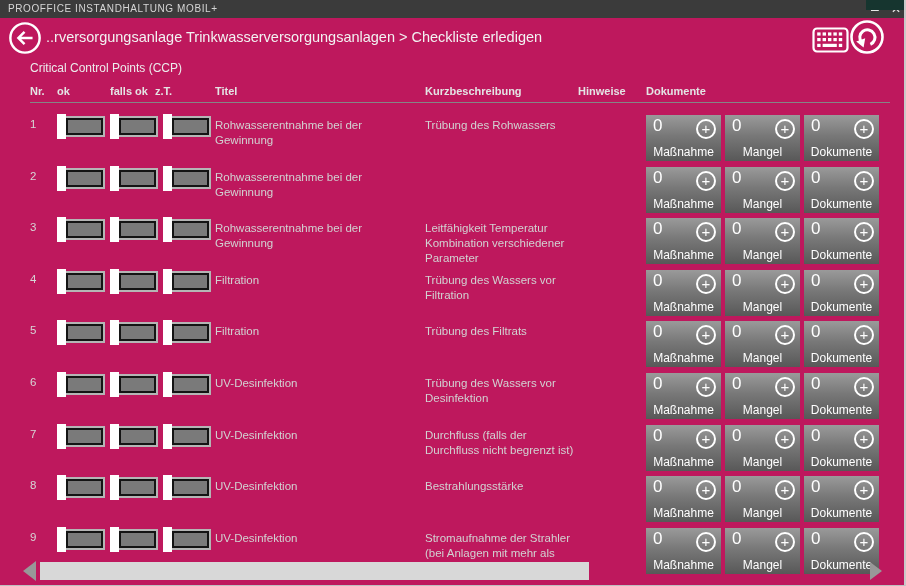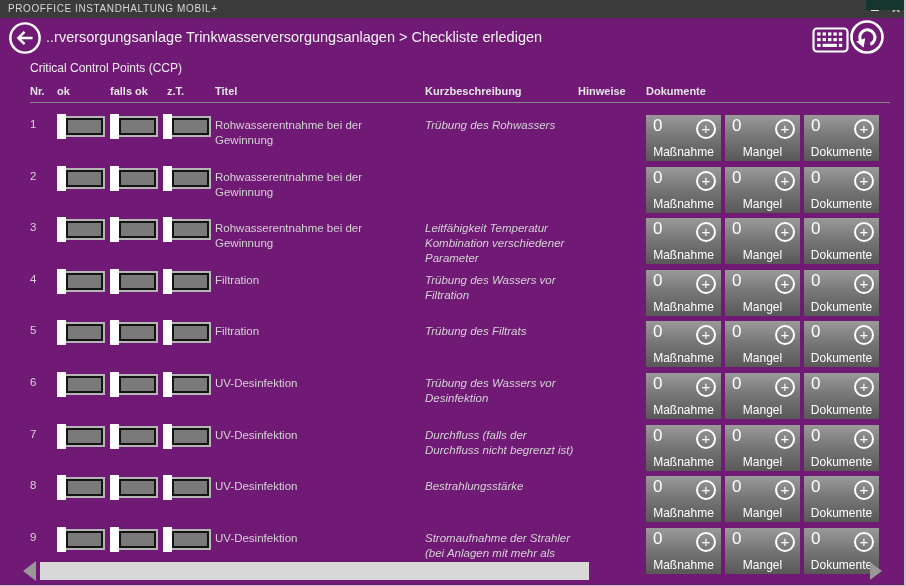--- a/index.html
+++ b/index.html
@@ -1,18 +1,18 @@
 <!DOCTYPE html>
 <html><head>
 <meta charset="utf-8">
 <style>
   * { margin:0; padding:0; box-sizing:border-box; }
   html,body { width:906px; height:586px; overflow:hidden; background:#000; }
   body { font-family:"Liberation Sans","DejaVu Sans",sans-serif; }
-  .window { position:relative; width:906px; height:586px; background:#701a75;
+  .window { position:relative; width:906px; height:586px; background:#be185d;
             border-right:2px solid #c9c9c9; border-bottom:1px solid #bfbfbf; overflow:hidden; }
 
   
   .titlebar { position:absolute; left:0; top:0; width:100%; height:18px; background:#3b3b3b; }
   .titlebar .app-title { position:absolute; left:8px; top:3px; font-size:10px; letter-spacing:.6px;
                          color:#d6d6d6; white-space:nowrap; }
   .win-btn { position:absolute; top:0; color:#e8e8e8; cursor:default; line-height:18px; }
   .btn-min { left:871px; font-size:14px; }
   .btn-close { left:891px; font-size:12px; }
   .corner-accent { position:absolute; left:866px; top:0; width:40px; height:10px; background:#16352f; }
@@ -20,30 +20,30 @@
   
   .navbar { position:absolute; left:0; top:18px; width:100%; height:42px;padding-left:8px; }
   .back-button { position:absolute; left:8px; top:3px; width:34px; height:34px; background:none; border:none; }
   .breadcrumb { position:absolute; left:46px; top:11px; font-size:14.5px; color:#f2f2f2; white-space:nowrap; }
   .kbd-button { position:absolute; left:812px; top:9px; width:37px; height:26px; background:none; border:none; }
   .undo-button { position:absolute; left:849px; top:1px; width:36px; height:36px; background:none; border:none; }
 
   
   .section-title { position:absolute; left:30px; top:61px; font-size:12px; color:#ececec; }
   .col-head { position:absolute; top:85px; font-size:11px; font-weight:bold; color:#e4e4e4;text-align:center; }
-  .h-nr{left:30px}.h-ok{left:57px}.h-nichtok{left:110px}.h-zt{left:167px}
+  .h-nr{left:30px}.h-ok{left:57px}.h-nichtok{left:110px}.h-zt{left:155px}
   .h-titel{left:215px}.h-kurz{left:425px}.h-hinweise{left:578px}.h-dok{left:646px}
   .head-divider { position:absolute; left:30px; top:102px; width:860px; height:1px; background:#858585; }
 
   
   .rows { position:absolute; left:0; top:108px; width:100%; }
   .row { position:relative; height:51.6px; }
   .c-nr { position:absolute; left:30px; top:10px; font-size:11.5px; color:#d6d6d6; }
   .c-titel { position:absolute; left:215px; top:10px; width:202px; font-size:11.5px; color:#d2d2d2; line-height:1.3; }
-  .c-kurz { position:absolute; left:425px; top:10px; width:152px; font-size:11.5px; color:#d2d2d2; line-height:1.3;font-style:italic; }
+  .c-kurz { position:absolute; left:425px; top:10px; width:152px; font-size:11.5px; color:#d2d2d2; line-height:1.3; }
 
   
   .toggle { position:absolute; top:6px; width:48px; height:25px; cursor:pointer; }
   .t1{left:57px}.t2{left:110px}.t3{left:163px}
   .toggle .track { position:absolute; left:7px; top:2px; width:41px; height:21px;
                    border:2px solid #b5b5b5; background:#141414; }
   .toggle .fill { position:absolute; left:2px; top:2px; right:2px; bottom:2px; background:#7a7a7a; }
   .toggle .thumb { position:absolute; left:0; top:0; width:9px; height:25px; background:#ffffff; }
 
   

